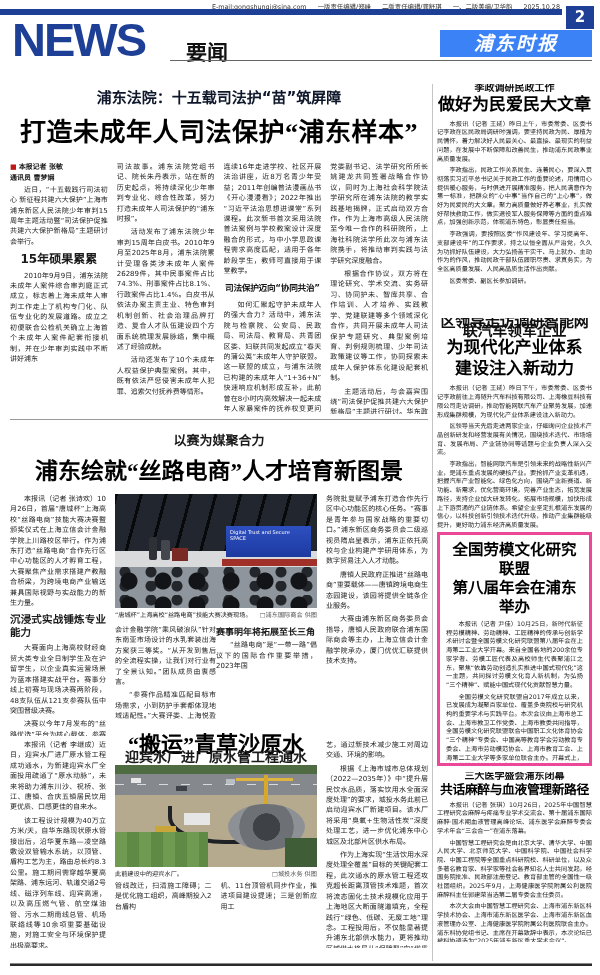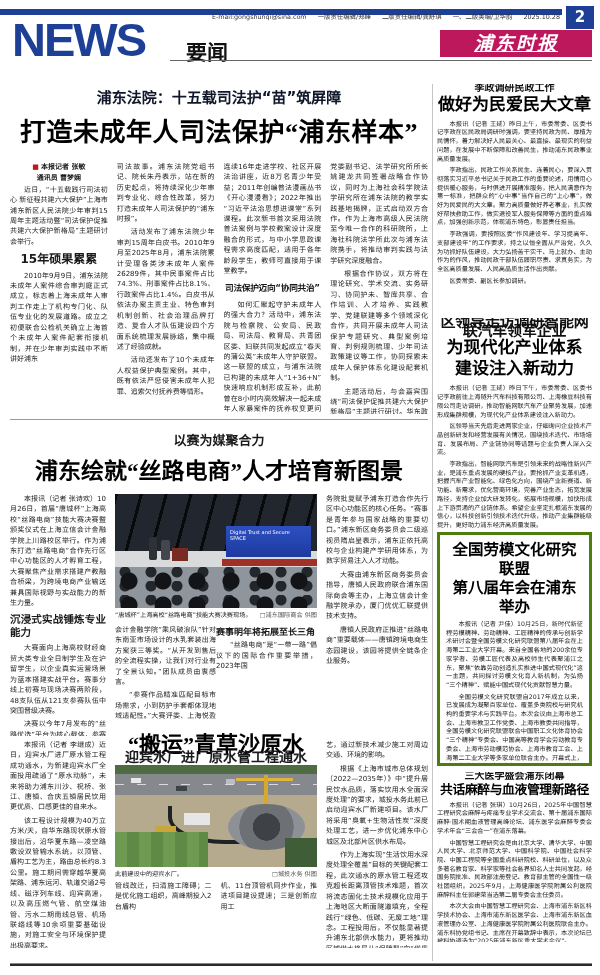--- a/index.html
+++ b/index.html
@@ -2,47 +2,47 @@
 <html lang="zh-CN"><head>
 <meta charset="utf-8">
 <style>
   html,body{margin:0;padding:0;background:#fff;}
   .page{position:relative;width:600px;height:975px;background:#ffffff;overflow:hidden;
         font-family:"DejaVu Sans","Liberation Sans",sans-serif;color:#1a1a1a;}
   
   .tbar{position:absolute;top:9px;left:0;width:562px;height:6px;background:#1e3f96;}
   .pgnum{position:absolute;top:6px;left:566px;width:28px;height:23px;background:#1e3f96;
          color:#fff;font-size:15px;font-weight:bold;text-align:center;line-height:23px;}
-  .tinfo{position:absolute;top:12px;right:40px;font-size:6.4px;color:#333;white-space:nowrap;}
+  .tinfo{position:absolute;top:2px;right:40px;font-size:6.4px;color:#333;white-space:nowrap;}
   .tinfo span{margin-left:9px;}
   .news{position:absolute;top:12px;left:12px;font-size:47px;font-weight:800;color:#1e3f96;
         font-family:"Liberation Sans","DejaVu Sans",sans-serif;letter-spacing:-2px;}
   .sect{position:absolute;top:36px;left:186px;font-size:21px;font-weight:bold;color:#111;}
-  .logo{position:absolute;top:30px;left:440px;width:152px;height:27px;background:#be185d;color:#fff;
+  .logo{position:absolute;top:30px;left:440px;width:152px;height:27px;background:#3b82f6;color:#fff;
         font-size:19px;font-weight:bold;text-align:center;line-height:27px;
-        font-family:"Liberation Serif","DejaVu Serif",serif;font-style:italic;letter-spacing:2px;text-decoration:underline;}
+        font-family:"Liberation Serif","DejaVu Serif",serif;font-style:italic;letter-spacing:2px;}
   .hrule{position:absolute;top:60px;left:170px;width:422px;height:1px;background:#666;}
   
   .content{position:absolute;top:72px;left:10px;right:8px;bottom:14px;display:flex;}
   .main{width:418px;display:flex;flex-direction:column;}
   .vdiv{width:1px;background:#c4c4c4;margin:12px 4px 0 4px;}
   .rail{flex:1;padding-top:12px;font-size:6.2px;line-height:8.7px;text-align:justify;overflow:hidden;}
   .footline{position:absolute;bottom:9px;left:10px;right:8px;height:2px;background:#2a2a2a;border-top:1px solid #888;}
   
   p{margin:0 0 3px 0;text-indent:2em;}
   .cont{text-indent:0;}
   .col{overflow:hidden;text-align:justify;}
   .rule{height:1px;background:#9a9a9a;margin:5px 0 4px 0;}
   
   .court{padding-top:14px;}
   .kicker1{text-align:center;font-size:15px;font-weight:bold;color:#0f172a;margin-bottom:4px;}
   .head1{margin:2px 0 14px 0;text-align:center;font-size:26px;font-weight:700;letter-spacing:.5px;
          font-family:"Liberation Serif","DejaVu Serif",serif;color:#000;}
   .cols4{display:grid;grid-template-columns:repeat(4,1fr);gap:9px;height:252px;font-size:7px;line-height:10.4px;}
-  .byline{text-align:center;text-indent:0;font-weight:bold;margin-bottom:1px;}
+  .byline{text-indent:0;font-weight:bold;margin-bottom:1px;}
   .blmark{color:#c01818;margin-right:2px;}
   .sub{font-size:12px;font-weight:bold;text-align:center;margin:7px 0 6px 0;}
   .sub-sm{font-size:8.7px;letter-spacing:-.3px;}
   
   .ecom{padding-top:6px;}
   .kicker2{text-align:center;font-size:13px;font-weight:bold;margin-bottom:3px;}
   .head2{margin:0 0 8px 0;text-align:center;font-size:23px;font-weight:700;
          font-family:"Liberation Serif","DejaVu Serif",serif;color:#000;}
   .ecgrid{display:grid;grid-template-columns:96px 202px 1fr;gap:9px;height:242px;font-size:7px;line-height:10.4px;}
   .sub-left{font-size:10.5px;font-weight:bold;text-indent:0;margin:5px 0 4px 0;line-height:13px;}
@@ -95,21 +95,21 @@
   
   .rail article{display:block;overflow:hidden;}
   .r-kicker{text-align:center;font-weight:bold;font-size:10px;text-indent:0;margin-bottom:2px;color:#111;}
   .r-kicker.long{font-size:15px;letter-spacing:-.2px;}
   .r-title{text-align:center;font-weight:700;font-family:"Liberation Serif","DejaVu Serif",serif;
            color:#000;text-indent:0;margin:0 0 5px 0;}
   .r-civil{height:234px;}
   .r-civil .r-title{font-size:17px;line-height:20px;}
   .r-auto{height:214px;}
   .r-auto .r-title{font-size:17px;line-height:21px;}
-  .r-labor{height:234px;border:3px solid #4d7c0f;padding:5px 6px;box-sizing:border-box;margin-bottom:6px;}
+  .r-labor{height:234px;border:3px solid #ec4899;padding:5px 6px;box-sizing:border-box;margin-bottom:6px;}
   .r-labor .r-title{font-size:15.5px;line-height:19px;margin-bottom:4px;}
   .r-med{height:170px;}
   .r-med .r-title{font-size:12.8px;letter-spacing:-.4px;line-height:15px;margin-bottom:3px;}
 </style>
 </head>
 <body>
 
 <div class="page">
 
   <div class="tbar"></div>
@@ -192,22 +192,22 @@
                 <p>“参赛作品精准匹配目标市场需求，小到防护手套都体现地域适配性。”大赛评委、上海悦盈智能科技总经理田野介绍，深耕俄罗斯市</p>
               </div>
               <div class="col">
                 <div class="sub-mini">赛事明年将拓展至长三角</div>
                 <p>“丝路电商”是“一带一路”倡议下的国际合作重要举措，2023年国</p>
               </div>
             </div>
           </div>
           <div class="col">
             <p class="cont">务院批复赋予浦东打造合作先行区中心功能区的核心任务。“赛事是青年参与国家战略的重要切口。”浦东新区商务委员会二级巡视员隋启星表示，浦东正依托高校与企业构建产学研用体系，为数字贸易注入人才动能。</p>
+            <p>唐镇人民政府正推进“丝路电商”重要载体——唐镇跨境电商生态园建设，该园将提供全链条企业服务。</p>
             <p>大赛由浦东新区商务委员会指导，唐镇人民政府联合浦东国际商会等主办，上海立信会计金融学院承办，厦门优优汇联提供技术支持。</p>
-            <p>唐镇人民政府正推进“丝路电商”重要载体——唐镇跨境电商生态园建设，该园将提供全链条企业服务。</p>
           </div>
         </div>
       </section>
 
       <section class="water">
         <div class="wgrid">
           <div class="col">
             <p>本报讯（记者 李继成）近日，迎宾水厂进厂原水管工程成功通水，为新建迎宾水厂全面投用疏通了“原水动脉”，未来将助力浦东川沙、祝桥、张江、唐镇、合庆五镇居民饮用更优质、口感更佳的自来水。</p>
             <p>该工程设计规模为40万立方米/天，自华东路现状原水管接出后，沿华夏东路—凌空路敷设双管输水系统，以顶管、盾构工艺为主，路由总长约8.3公里。施工期间需穿越华夏高架路、浦东运河、轨道交通2号线、磁浮列车线、迎宾高速，以及高压燃气管、航空煤油管、污水二期南线总管、机场联络线等10余项重要基础设施，对施工安全与环境保护提出极高要求。</p>
 

